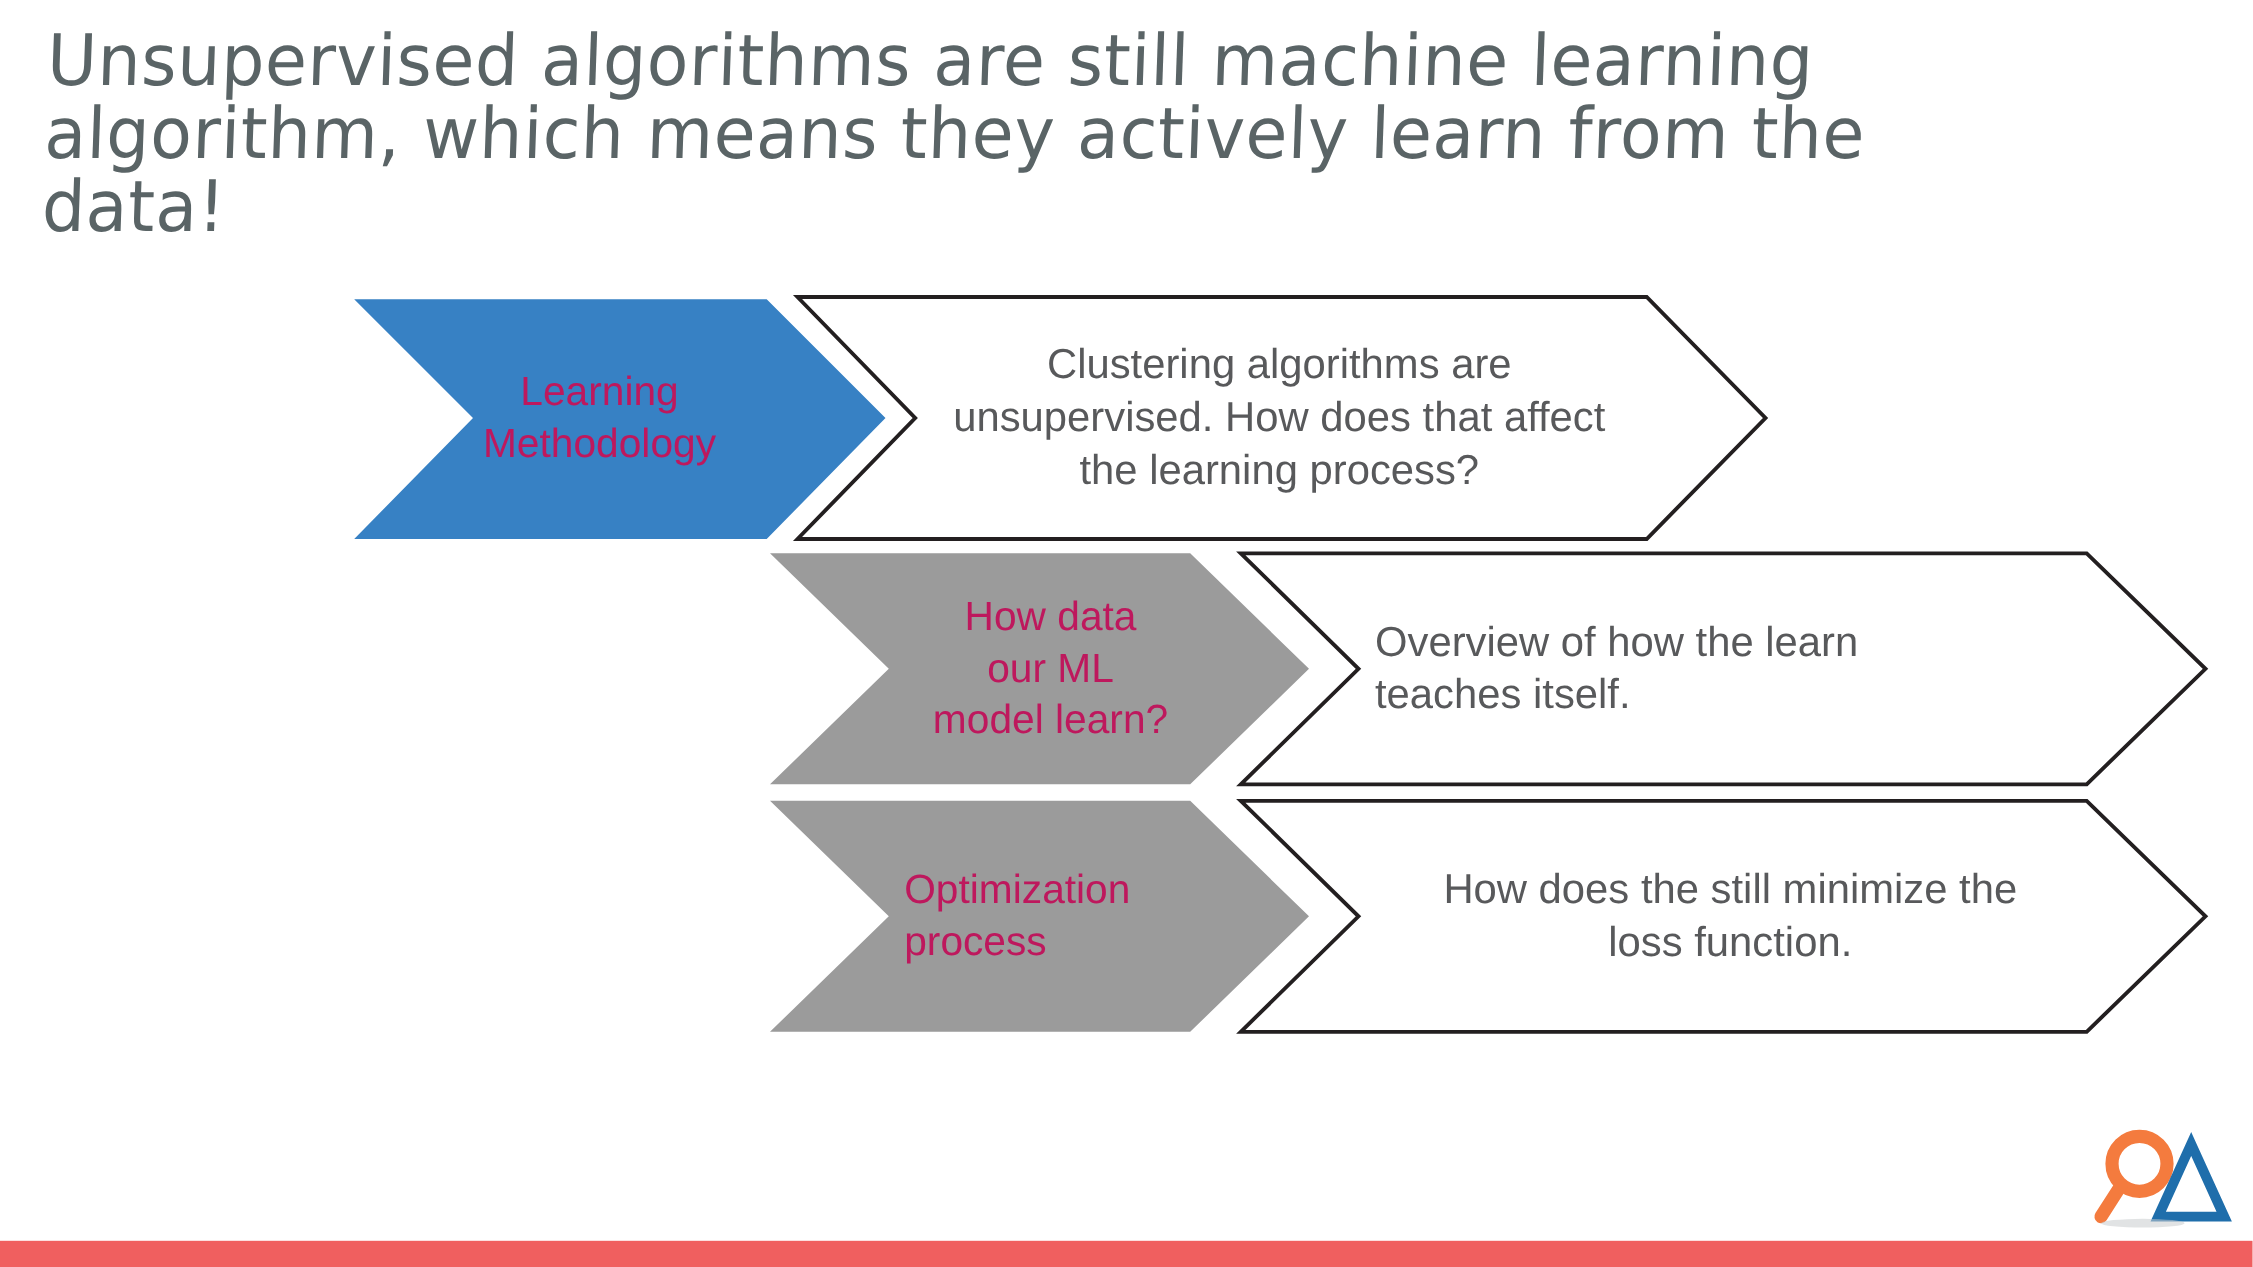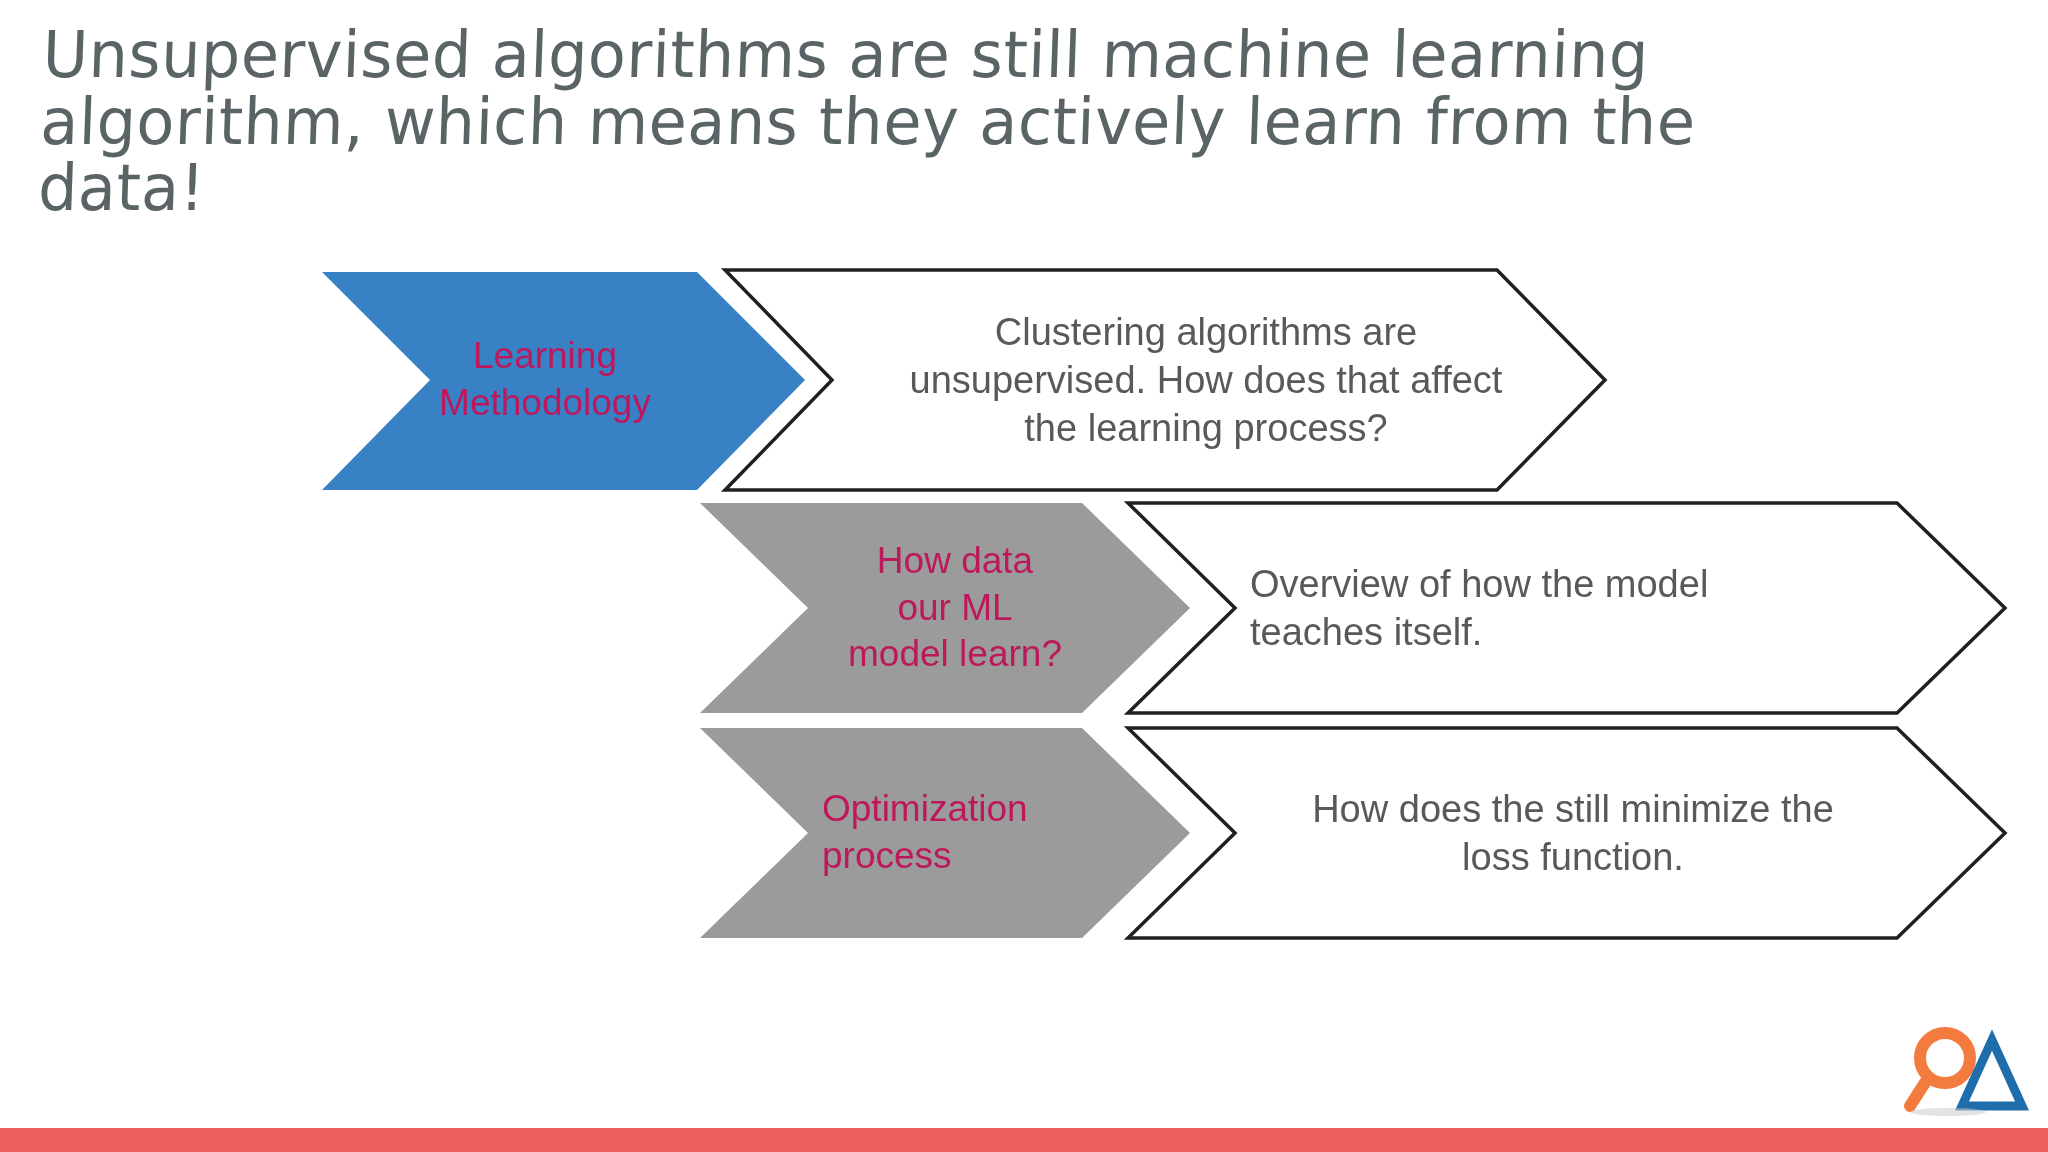--- a/index.html
+++ b/index.html
@@ -111,29 +111,29 @@
 
       <polygon points="1128,728 1897,728 2005,833 1897,938 1128,938 1235,833" fill="#ffffff" stroke="#231f20" stroke-width="3.5" stroke-linejoin="miter"></polygon>
 
       <polygon points="700,728 1082,728 1190,833 1082,938 700,938 808,833" fill="#9b9b9b" stroke="none"></polygon>
     </svg>
   </div>
 
   <div class="chev-label filled align-center" style="left:400px; top:280px; width:290px; height:200px;">Learning
 Methodology</div>
 
-  <div class="chev-label outline align-center" style="left:876px; top:280px; width:660px; height:200px;">Clustering algorithms are
+  <div class="chev-label outline align-center" style="left:833px; top:280px; width:660px; height:200px;">Clustering algorithms are
 unsupervised. How does that affect
 the learning process?</div>
 
   <div class="chev-label filled align-center" style="left:820px; top:512px; width:270px; height:192px;">How data
 our ML
 model learn?</div>
 
-  <div class="chev-label outline align-left" style="left:1250px; top:512px; width:640px; height:192px;"> Overview of how the model
+  <div class="chev-label outline align-left" style="left:1250px; top:512px; width:640px; height:192px;"> Overview of how the learn
 teaches itself.</div>
 
   <div class="chev-label filled align-left" style="left:822px; top:737px; width:270px; height:192px;">Optimization
 process</div>
 
   <div class="chev-label outline align-center" style="left:1258px; top:737px; width:630px; height:192px;">How does the still minimize the
 loss function.</div>
 
   <div id="logo">
     <svg width="136" height="96" viewBox="0 0 136 96" xmlns="http://www.w3.org/2000/svg">

